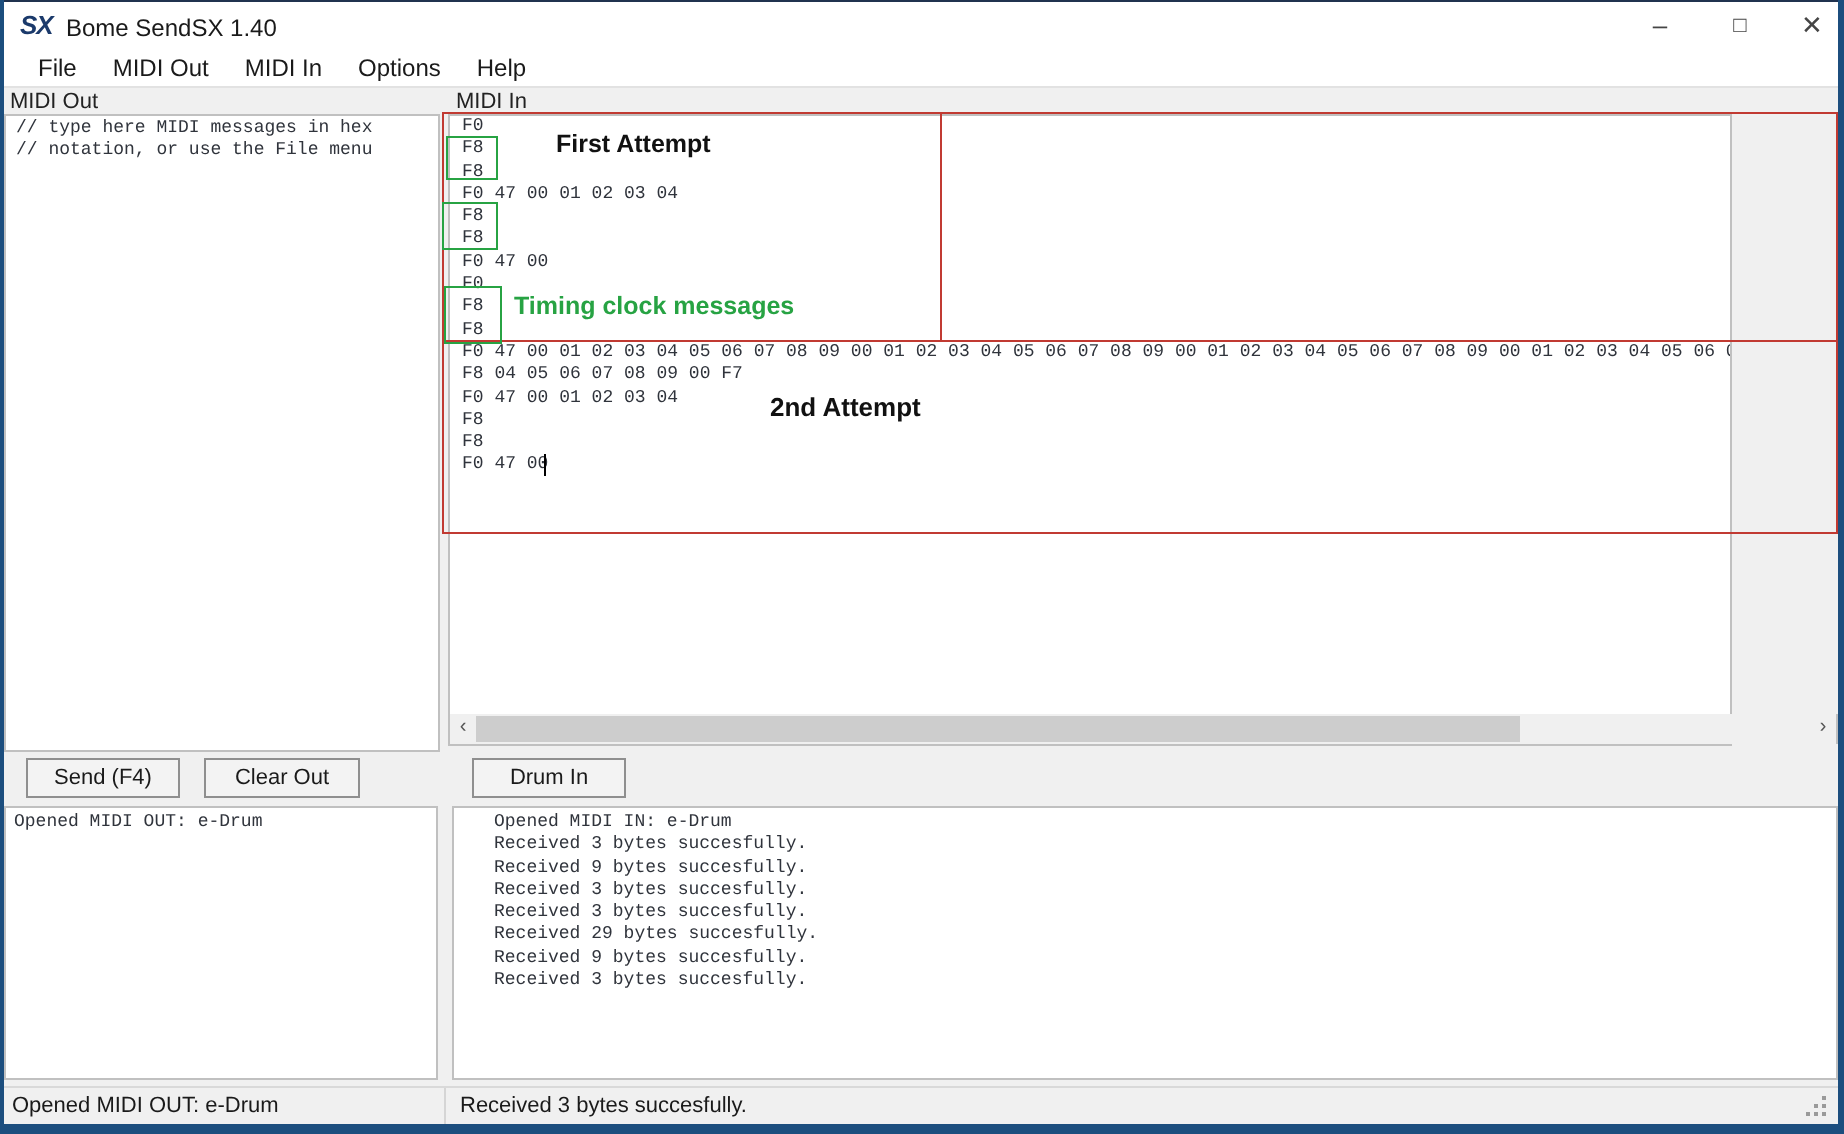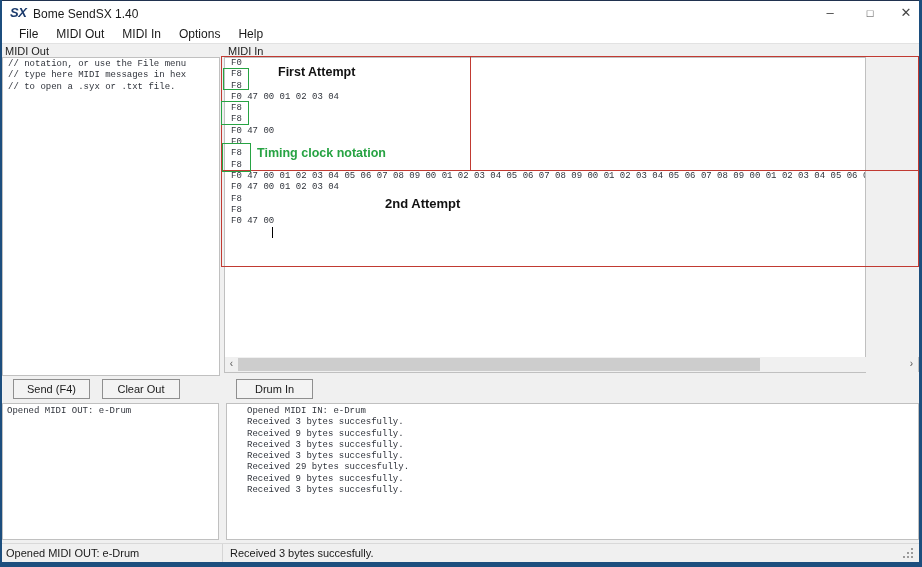--- a/index.html
+++ b/index.html
@@ -122,37 +122,37 @@
   </div>
 
   <div class="midbg"></div>
 
   <div class="hdrstrip">
     <span class="hdr-label hdr-out">MIDI Out</span>
     <span class="hdr-label hdr-in">MIDI In</span>
   </div>
 
   <div class="editor ed-out mono">
+    <div class="mline">// type here MIDI messages in hex</div>
     <div class="mline">// notation, or use the File menu</div>
-    <div class="mline">// type here MIDI messages in hex</div>
-    <div class="mline">// to open a .syx or .txt file.</div>
   </div>
 
   <div class="editor ed-in mono">
     <div class="mline">F0</div>
     <div class="mline">F8</div>
     <div class="mline">F8</div>
     <div class="mline">F0 47 00 01 02 03 04</div>
     <div class="mline">F8</div>
     <div class="mline">F8</div>
     <div class="mline">F0 47 00</div>
     <div class="mline">F0</div>
     <div class="mline">F8</div>
     <div class="mline">F8</div>
     <div class="mline">F0 47 00 01 02 03 04 05 06 07 08 09 00 01 02 03 04 05 06 07 08 09 00 01 02 03 04 05 06 07 08 09 00 01 02 03 04 05 06 07 08 09 00 01</div>
+    <div class="mline">F8 04 05 06 07 08 09 00 F7</div>
     <div class="mline">F0 47 00 01 02 03 04</div>
     <div class="mline">F8</div>
     <div class="mline">F8</div>
     <div class="mline">F0 47 00</div>
   </div>
 
   <div class="hscroll">
     <div class="harrow harrow-l">
       <span>‹</span>
     </div>
@@ -187,21 +187,21 @@
     <div class="grip"></div>
   </div>
 
   <div class="ann red-rect-big"></div>
   <div class="ann red-divider"></div>
   <div class="ann red-vert"></div>
   <div class="ann green-box gb1"></div>
   <div class="ann green-box gb2"></div>
   <div class="ann green-box gb3"></div>
   <div class="ann ann-label lbl-first">First Attempt</div>
-  <div class="ann ann-label lbl-timing">Timing clock notation</div>
+  <div class="ann ann-label lbl-timing">Timing clock messages</div>
   <div class="ann ann-label lbl-second">2nd Attempt</div>
   <div class="ann caret"></div>
 
   <div class="edge edge-top"></div>
   <div class="edge edge-left"></div>
   <div class="edge edge-right"></div>
   <div class="edge edge-bottom"></div>
 
 </div>
 

